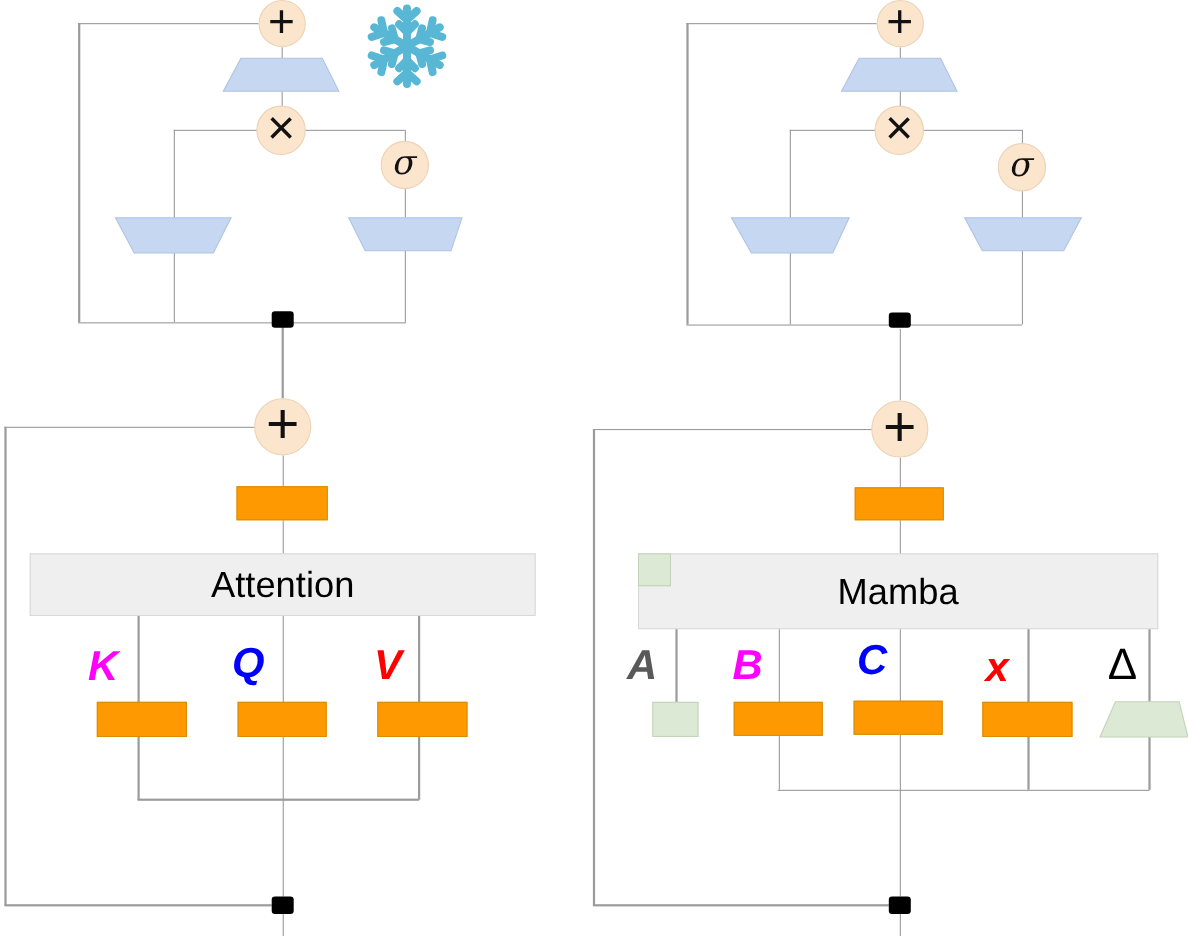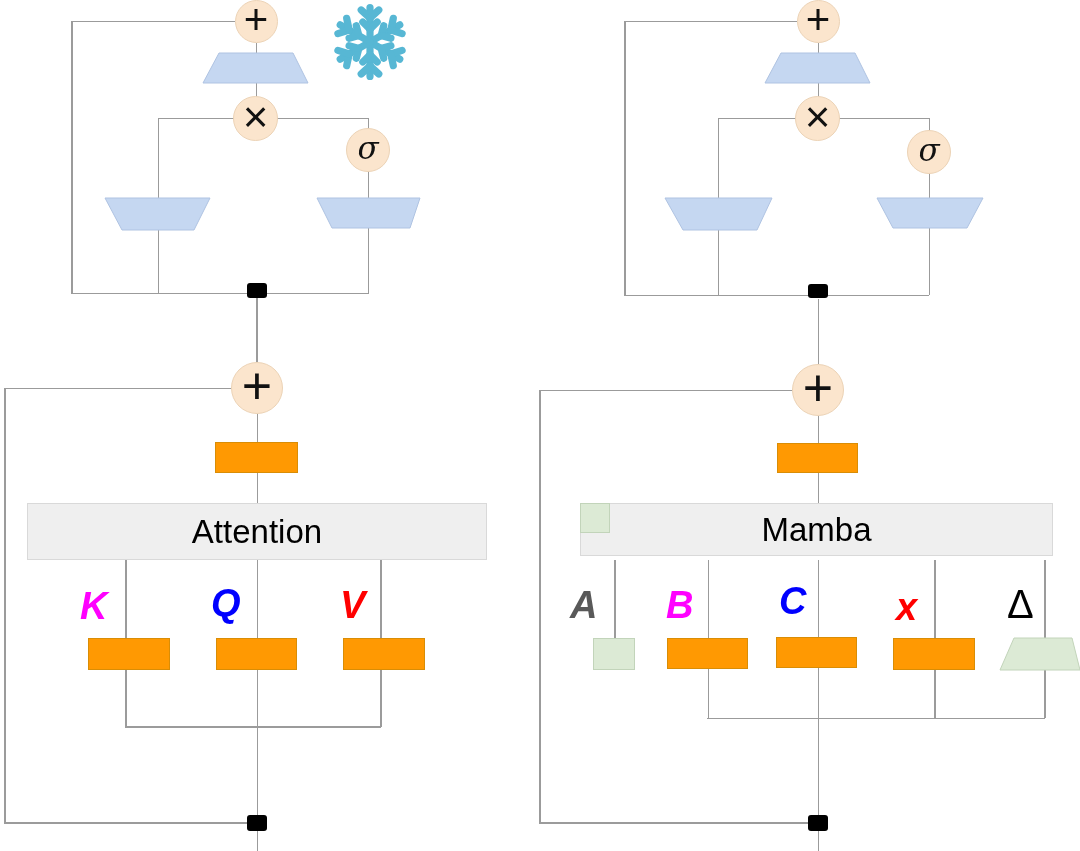--- a/index.html
+++ b/index.html
@@ -168,21 +168,21 @@
     <div class="line v" style="left:1044px;top:670px;height:48px;"></div>
     <div class="line h" style="left:707px;top:717.5px;width:338px;"></div>
     <div class="line v" style="left:817.5px;top:668px;height:147px;"></div>
     <div class="line v" style="left:817.5px;top:830px;height:21px;"></div>
 
     <div class="circle op-lg" style="left:792px;top:364px;width:52px;height:52px;">
         <span>+</span>
       </div>
     <div class="orange" style="left:777px;top:443px;width:81px;height:30px;"></div>
 
-    <div class="bar" style="left:580px;top:503px;width:473px;height:53px;">
+    <div class="bar" style="left:580px;top:503px;width:473px;height:69px;">
       <span>Mamba</span>
     </div>
     <div class="greensq" style="left:580px;top:503px;width:30px;height:30px;"></div>
 
     <span class="plabel" style="left: 570px; top: 586px; color: rgb(89, 89, 89);">A</span>
     <span class="plabel" style="left: 666px; top: 586px; color: rgb(255, 0, 255);">B</span>
     <span class="plabel" style="left: 779px; top: 582px; color: rgb(0, 0, 255);">C</span>
     <span class="plabel" style="left: 896px; top: 588px; color: rgb(255, 0, 0);">x</span>
     <span class="dlabel" style="left: 1007px; top: 584px; color: rgb(0, 0, 0);">Δ</span>
 

